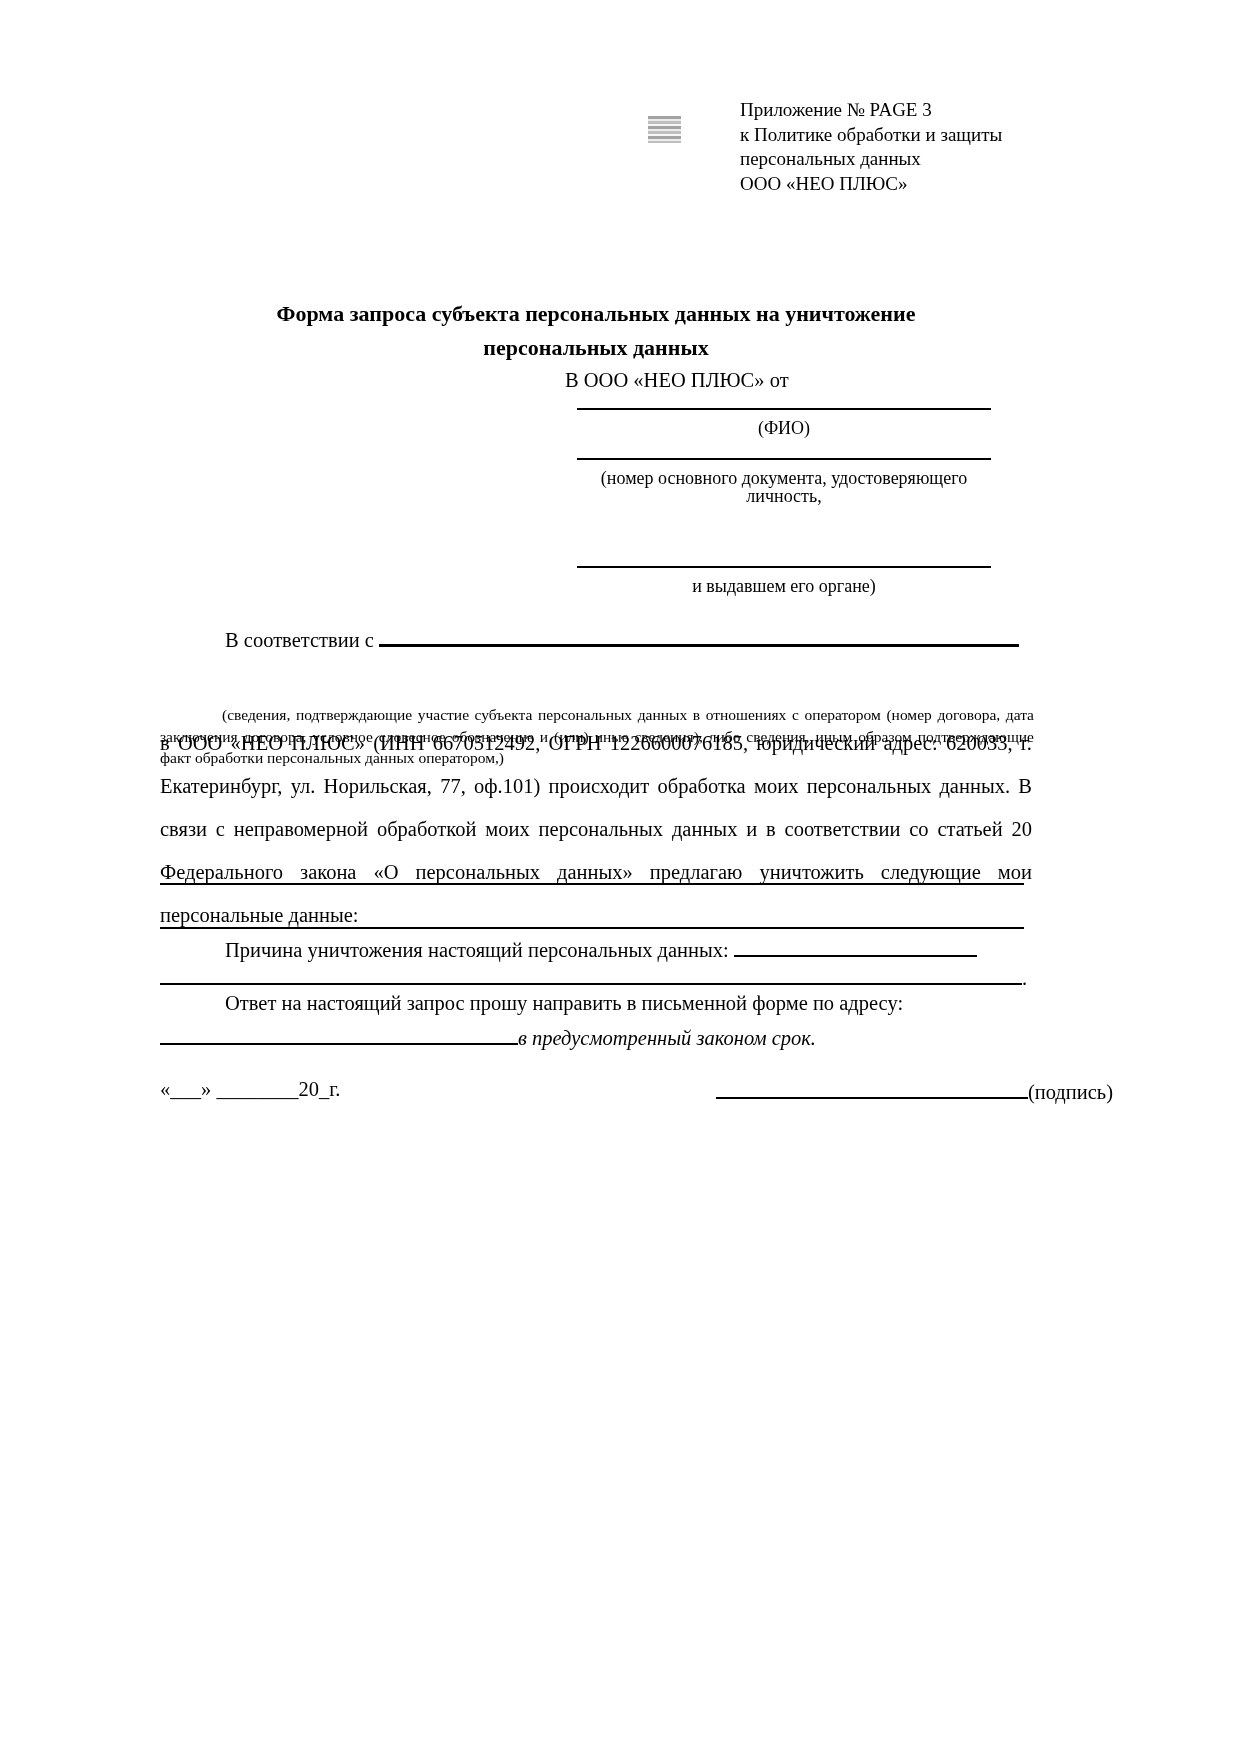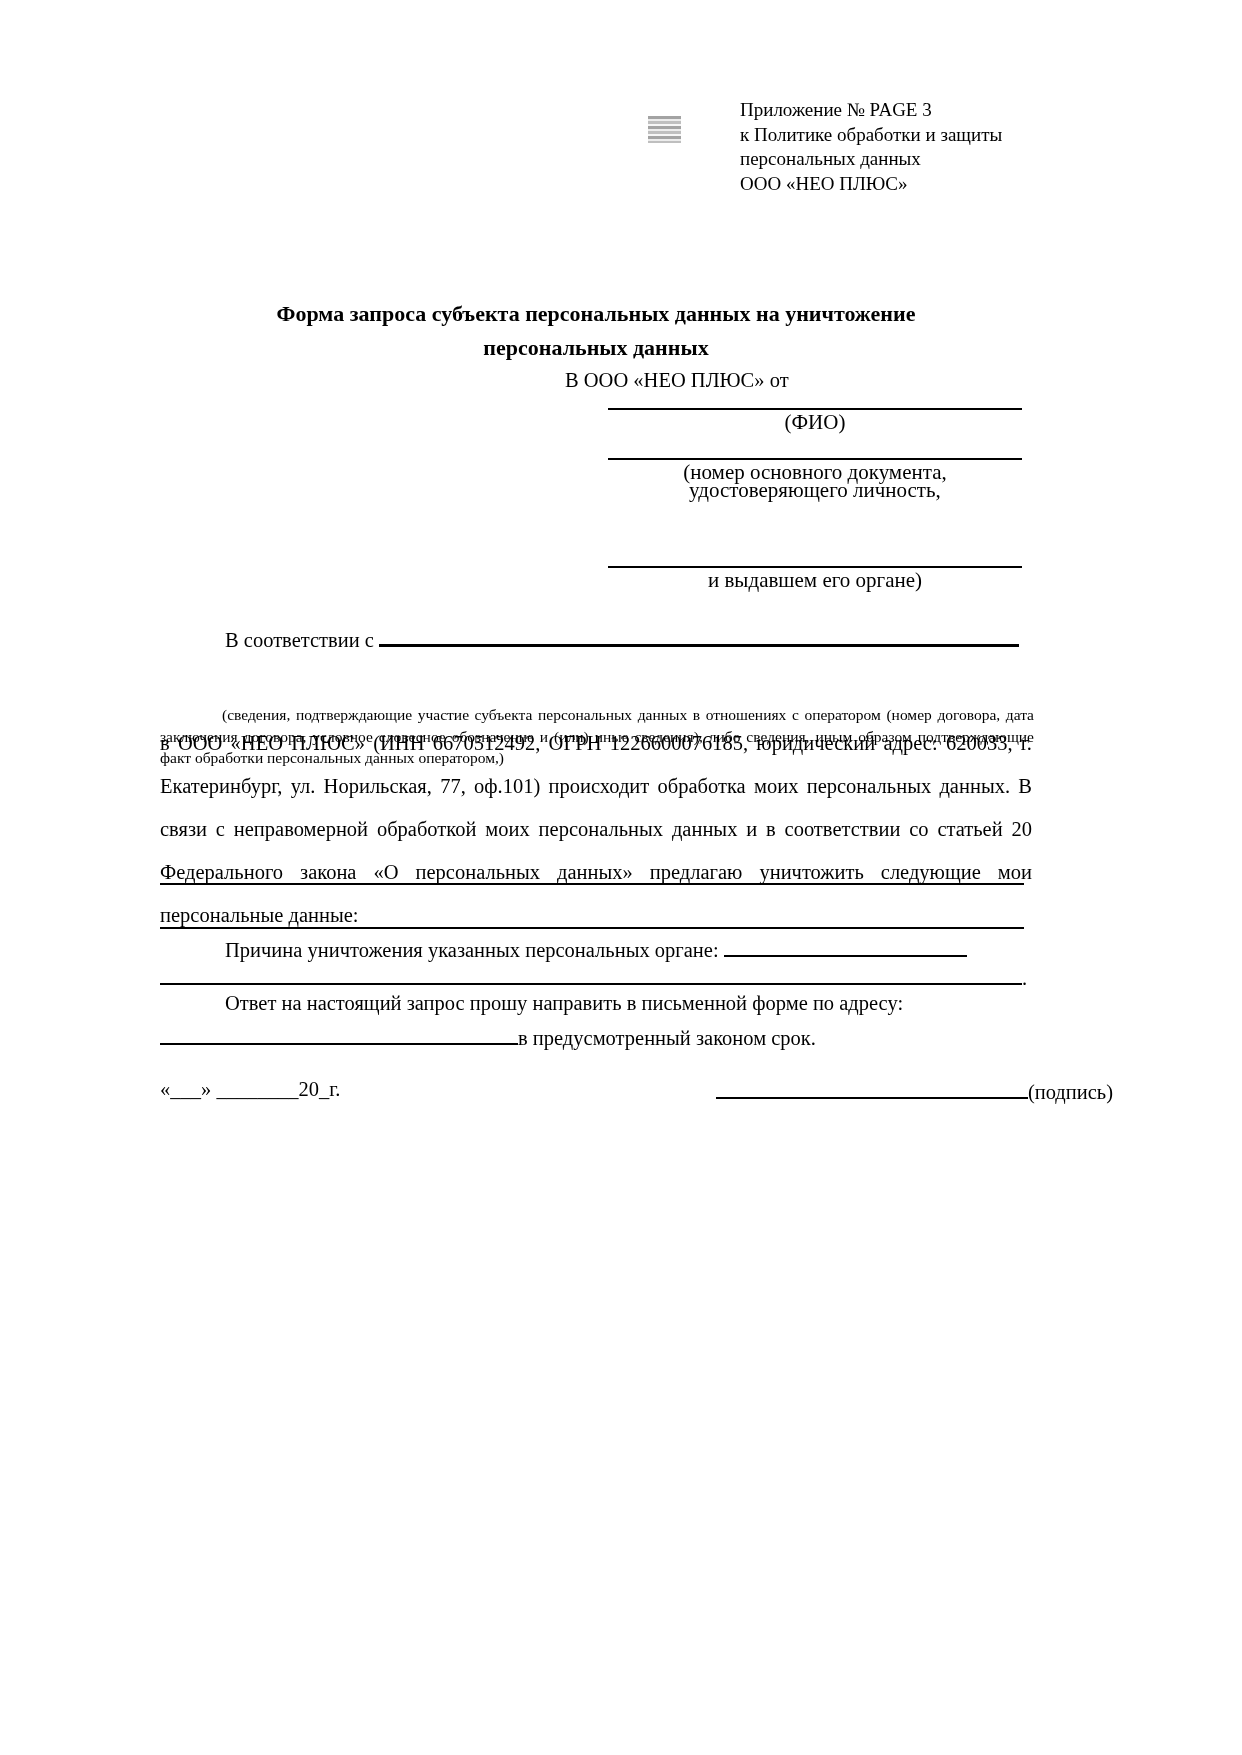--- a/index.html
+++ b/index.html
@@ -26,23 +26,23 @@
   }
 
   .title {
     position: absolute; left: 160px; top: 297px; width: 872px;
     text-align: center; font-weight: bold; font-size: 22px; line-height: 34px;
   }
 
   .addressee { position: absolute; left: 565px; top: 369px; font-size: 20.5px; text-align: center; }
 
   .field {
-    position: absolute; left: 608px; width: 414px;
+    position: absolute; left: 577px; width: 414px;
     border-top: 2.5px solid #000; text-align: center;
-    font-size: 21px; line-height: 18px; padding-top: 3px;
+    font-size: 18px; line-height: 18px; padding-top: 9px;
   }
   .field-1 { top: 408px; }
   .field-2 { top: 458px; }
   .field-3 { top: 516px; }
   .field-4 { top: 566px; }
 
   .fill {
     display: inline-block; height: 1em;
     border-bottom: 2.5px solid #000; vertical-align: baseline;
   }
@@ -64,21 +64,21 @@
   .rule-1 { top: 883px; }
   .rule-2 { top: 927px; }
 
   .reason-row { position: absolute; left: 160px; top: 936px; width: 880px; padding-left: 65px; font-size: 20.5px; }
   .fill-reason { width: 243px; }
 
   .reason-row2 { position: absolute; left: 160px; top: 964px; width: 880px; font-size: 20.5px; }
   .fill-reason2 { width: 862px; }
 
   .response-row { position: absolute; left: 160px; top: 992px; width: 872px; padding-left: 65px; font-size: 20.5px; }
-  .response-row2 { position: absolute; left: 160px; top: 1024px; width: 872px; font-size: 20.5px; }
+  .response-row2 { position: absolute; left: 160px; top: 1024px; width: 872px; font-size: 20.5px; font-style: italic; }
   .fill-address { width: 358px; }
 
   .bottom-row { position: absolute; left: 160px; top: 1078px; width: 953px; font-size: 20.5px; }
   .signature { position: absolute; right: 0; top: 0; }
   .fill-sig { width: 312px; }
 </style>
 </head>
 <body>
 
 <div class="page">
@@ -114,21 +114,21 @@
   </div>
 
   <div class="fine-print">(сведения, подтверждающие участие субъекта персональных данных в отношениях с оператором (номер договора, дата заключения договора, условное словесное обозначение и (или) иные сведения), либо сведения, иным образом подтверждающие факт обработки персональных данных оператором,)</div>
 
   <div class="body-par">в ООО «НЕО ПЛЮС» (ИНН 6670512492, ОГРН 1226600076185, юридический адрес: 620033, г. Екатеринбург, ул. Норильская, 77, оф.101) происходит обработка моих персональных данных. В связи с неправомерной обработкой моих персональных данных и в соответствии со статьей 20 Федерального закона «О персональных данных» предлагаю уничтожить следующие мои персональные данные:</div>
 
   <div class="blank-rule rule-1"></div>
   <div class="blank-rule rule-2"></div>
 
   <div class="reason-row">
-    <span>Причина уничтожения указанных персональных органе: </span><span class="fill fill-reason"></span>
+    <span>Причина уничтожения настоящий персональных данных: </span><span class="fill fill-reason"></span>
   </div>
 
   <div class="reason-row2">
     <span class="fill fill-reason2"></span><span>.</span>
   </div>
 
   <div class="response-row">Ответ на настоящий запрос прошу направить в письменной форме по адресу:</div>
 
   <div class="response-row2">
     <span class="fill fill-address"></span><span>в предусмотренный законом срок.</span>

